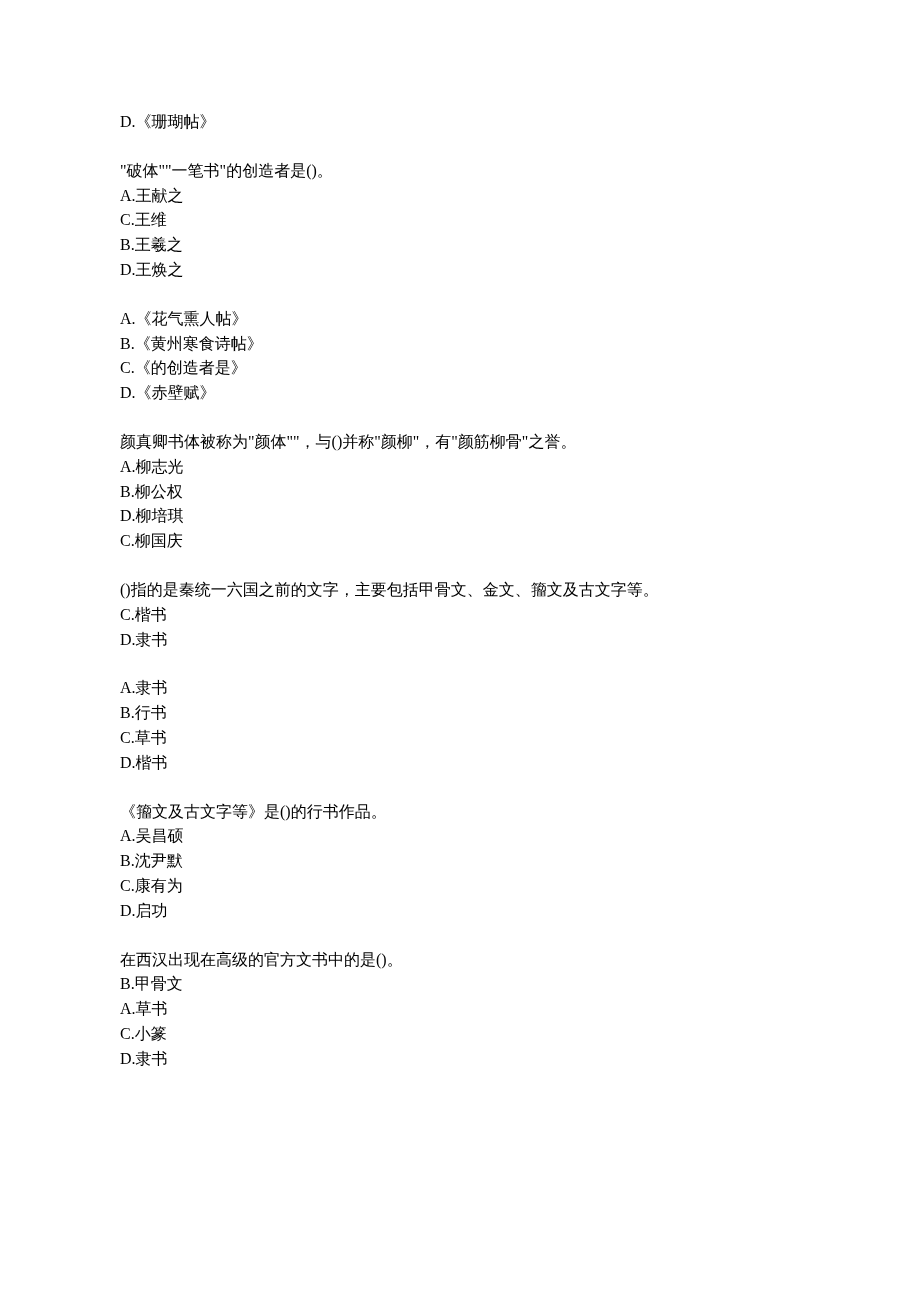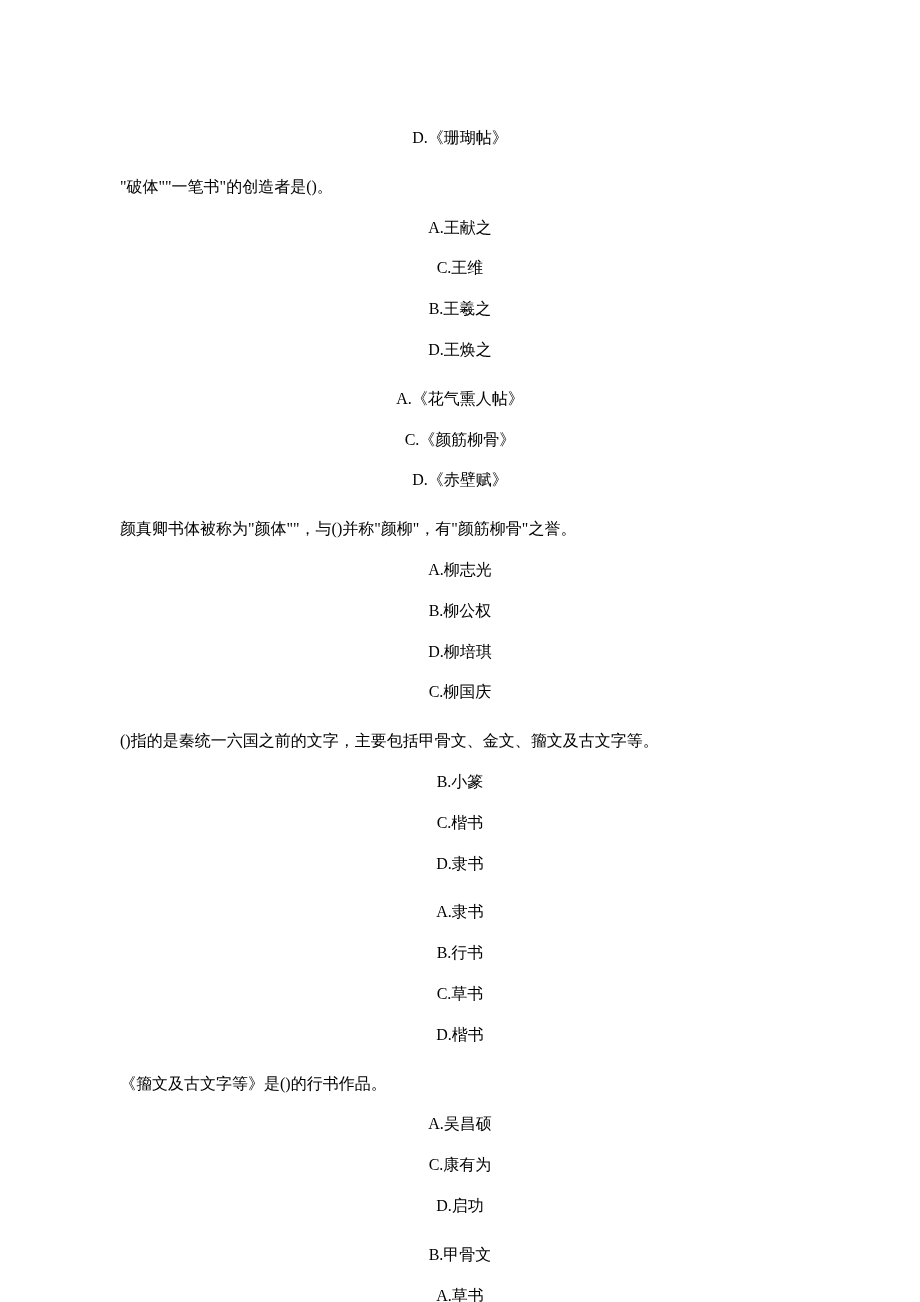--- a/index.html
+++ b/index.html
@@ -15,22 +15,21 @@
   .page {
     padding: 110px 120px 60px 120px;
   }
   .question {
     margin-bottom: 24px;
   }
   .stem {
     margin: 0;
   }
   .option {
-    margin: 16px;
-    text-align: center;
+    margin: 0;
   }
   .orphan {
     margin-bottom: 24px;
   }
 </style>
 </head>
 <body>
 
 <div class="page">
 
@@ -41,52 +40,55 @@
   <div class="question">
     <p class="stem">"破体""一笔书"的创造者是()。</p>
     <p class="option">A.王献之</p>
     <p class="option">C.王维</p>
     <p class="option">B.王羲之</p>
     <p class="option">D.王焕之</p>
   </div>
 
   <div class="question">
     <p class="option">A.《花气熏人帖》</p>
-    <p class="option">C.《颜筋柳骨》</p>
+    <p class="option">B.《黄州寒食诗帖》</p>
+    <p class="option">C.《的创造者是》</p>
     <p class="option">D.《赤壁赋》</p>
   </div>
 
   <div class="question">
     <p class="stem">颜真卿书体被称为"颜体""，与()并称"颜柳"，有"颜筋柳骨"之誉。</p>
     <p class="option">A.柳志光</p>
     <p class="option">B.柳公权</p>
     <p class="option">D.柳培琪</p>
     <p class="option">C.柳国庆</p>
   </div>
 
   <div class="question">
     <p class="stem">()指的是秦统一六国之前的文字，主要包括甲骨文、金文、籀文及古文字等。</p>
-    <p class="option">B.小篆</p>
     <p class="option">C.楷书</p>
     <p class="option">D.隶书</p>
   </div>
 
   <div class="question">
     <p class="option">A.隶书</p>
     <p class="option">B.行书</p>
     <p class="option">C.草书</p>
     <p class="option">D.楷书</p>
   </div>
 
   <div class="question">
     <p class="stem">《籀文及古文字等》是()的行书作品。</p>
     <p class="option">A.吴昌硕</p>
+    <p class="option">B.沈尹默</p>
     <p class="option">C.康有为</p>
     <p class="option">D.启功</p>
   </div>
 
   <div class="question">
+    <p class="stem">在西汉出现在高级的官方文书中的是()。</p>
     <p class="option">B.甲骨文</p>
     <p class="option">A.草书</p>
+    <p class="option">C.小篆</p>
     <p class="option">D.隶书</p>
   </div>
 
 </div>
 
 </body></html>

